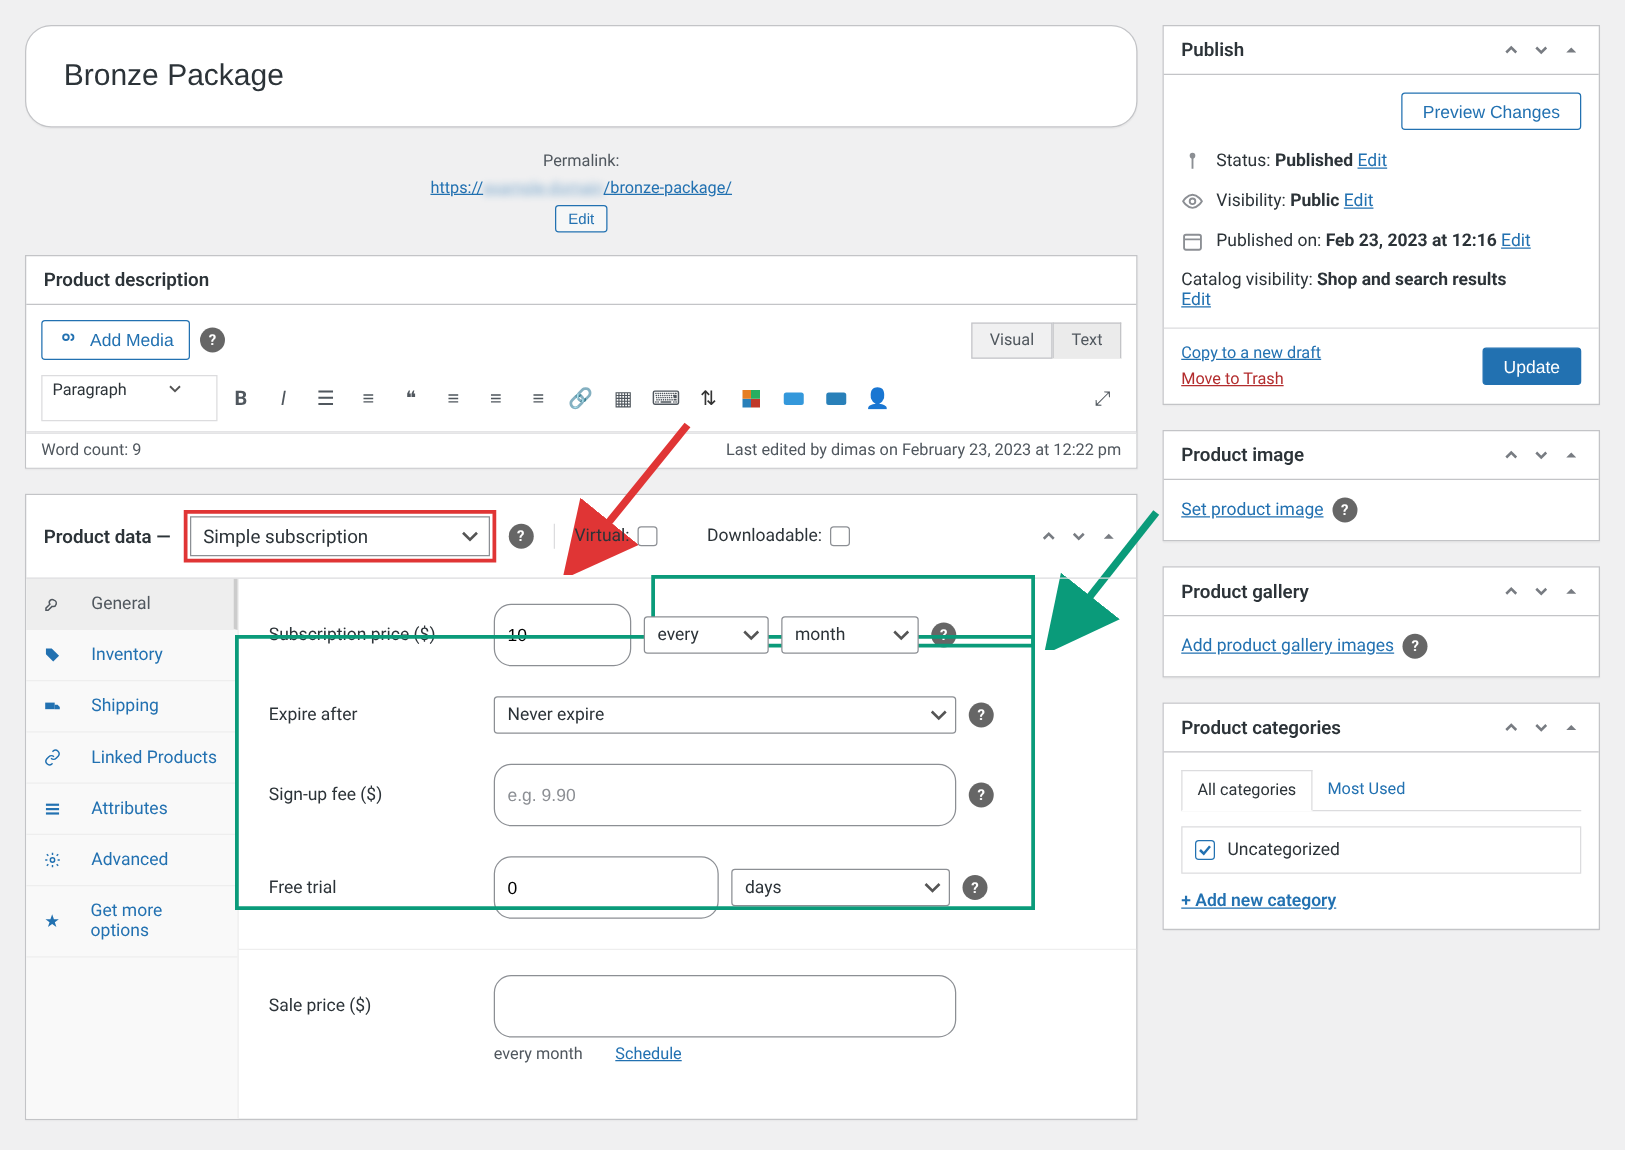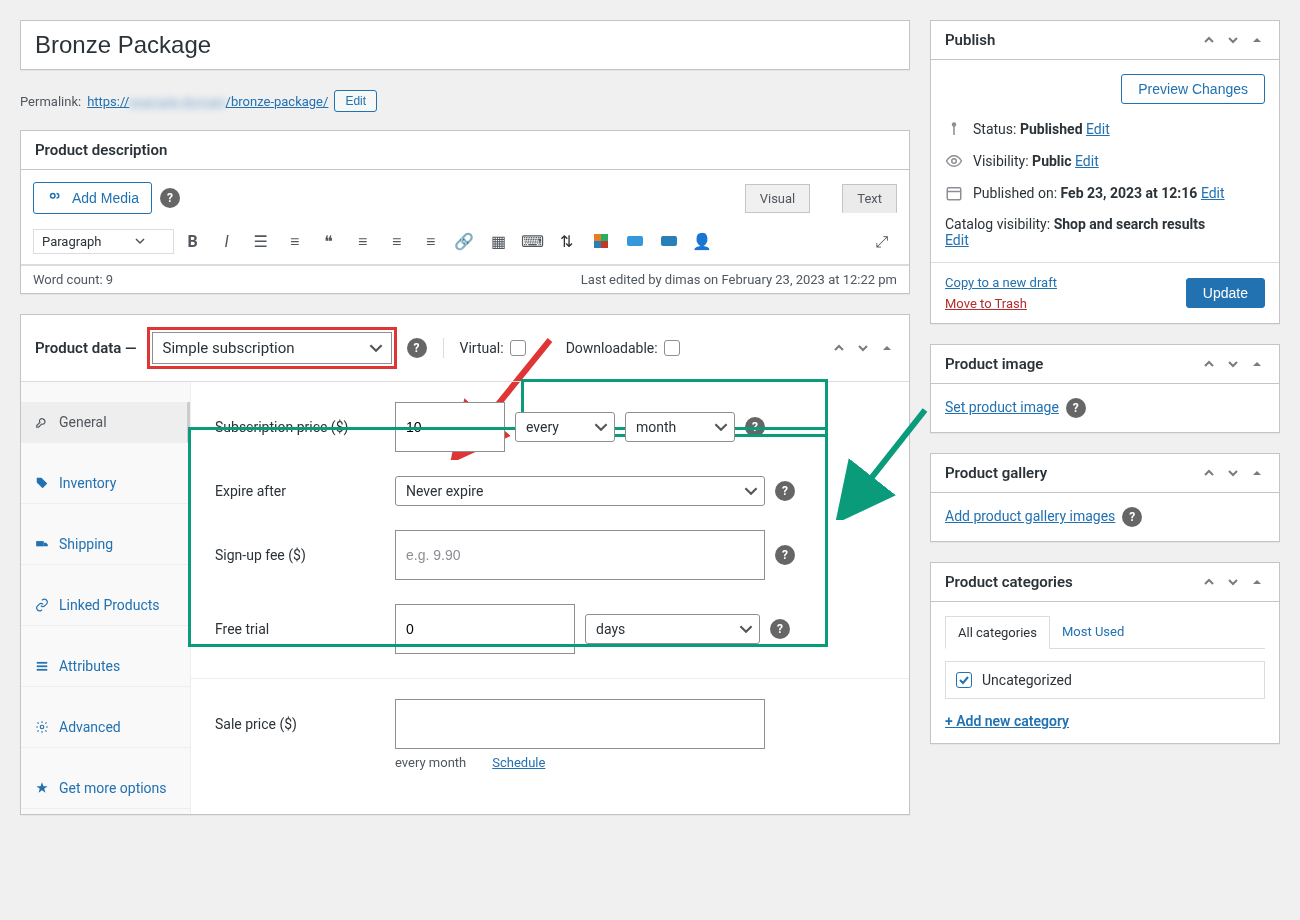--- a/index.html
+++ b/index.html
@@ -2,56 +2,56 @@
 <html><head>
 <meta charset="utf-8">
 <style>
 * { box-sizing: border-box; margin: 0; padding: 0; }
 body { font-family: -apple-system, BlinkMacSystemFont, "Segoe UI", Roboto, sans-serif; font-size: 13px; color: #2c3338; background: #f0f0f1; padding: 20px; }
 a { color: #2271b1; text-decoration: underline; cursor: pointer; }
 .layout { display: flex; gap: 20px; }
 .main-col { flex: 1; min-width: 0; }
 .side-col { width: 350px; }
 .postbox { background: #fff; border: 1px solid #c3c4c7; box-shadow: 0 1px 1px rgba(0,0,0,.04); margin-bottom: 20px; }
-.title-input-box { padding: 0; }
+.title-input-box { padding: 16px; border-radius: 21px; }
 .title-input { width: 100%; border: none; outline: none; font-size: 24px; padding: 10px 14px; color: #2c3338; font-weight: 400; }
-.permalink-row { display: flex; align-items: center; gap: 6px; margin: 8px 0 18px 0; font-size: 13px; color: #50575e; }
+.permalink-row { display: flex; align-items: center; gap: 6px; margin: 8px 0 18px 0; font-size: 13px; color: #50575e; flex-direction: column; }
 .permalink-row .blurred { filter: blur(3px); opacity: .5; }
 .btn-small { border: 1px solid #2271b1; color: #2271b1; background: #f6f7f7; padding: 3px 10px; border-radius: 3px; font-size: 12px; cursor: pointer; }
 .postbox-header { display: flex; align-items: center; justify-content: space-between; padding: 10px 14px; border-bottom: 1px solid #c3c4c7; }
 .postbox-header h2 { font-size: 15px; font-weight: 600; }
 .head-ctrls { display: flex; gap: 8px; }
 .ar-icon { width: 16px; height: 16px; cursor: pointer; color: #787c82; }
 .desc-toolbar { padding: 12px; display: flex; align-items: center; gap: 8px; }
 .btn-outline { border: 1px solid #2271b1; color: #2271b1; background: #fff; padding: 6px 12px; border-radius: 3px; font-size: 14px; cursor: pointer; display: inline-flex; align-items: center; gap: 8px; }
 .editor-tabs { margin-left: auto; display: flex; }
-.etab { border: 1px solid #c3c4c7; padding: 6px 14px; background: #f0f0f1; color: #50575e; font-size: 13px; cursor: pointer; margin-left: 32px; }
+.etab { border: 1px solid #c3c4c7; padding: 6px 14px; background: #f0f0f1; color: #50575e; font-size: 13px; cursor: pointer; }
 .etab.active { background: #ebebeb; border-bottom: 1px solid #ebebeb; }
 .editor-toolbar2 { padding: 0 12px 8px; display: flex; align-items: center; gap: 4px; flex-wrap: wrap; border-bottom: 1px solid #dcdcde; }
-.tb-select { border: 1px solid #dcdcde; padding: 4px 28px 4px 8px; font-size: 13px; position: relative; background: #fff; }
+.tb-select { border: 1px solid #dcdcde; padding: 4px 28px 16px 8px; font-size: 13px; position: relative; background: #fff; }
 .tb-btn { width: 30px; height: 30px; display: inline-flex; align-items: center; justify-content: center; color: #50575e; cursor: pointer; border-radius: 2px; font-size: 16px; }
 .editor-content { padding: 20px 30px; min-height: 80px; font-size: 15px; color: #32373c; }
 .editor-footer { display: flex; justify-content: space-between; font-size: 13px; color: #50575e; border-top: 1px solid #dcdcde; padding: 6px 12px; background:#fff; }
 .pdata-header { display: flex; align-items: center; padding: 12px 14px; border-bottom: 1px solid #dcdcde; gap: 10px; position: relative;}
 .pdata-header-title { font-size: 15px; font-weight: 600; }
 .red-box { border: 3px solid #e03535; padding: 2px; display: inline-block; }
 .pd-select { border: 1px solid #8c8f94; padding: 6px 40px 6px 10px; font-size: 15px; background: #fff; position: relative; min-width: 240px; display:inline-flex; align-items:center;}
 .pd-select svg { position: absolute; right: 8px; }
 .checkbox-lbl { display: inline-flex; align-items: flex-end; gap: 6px; font-size: 14px; color: #2c3338; }
 .chk { width: 16px; height: 16px; border: 1px solid #8c8f94; border-radius: 3px; background: #fff; }
 .vbar { width: 1px; height: 20px; background: #dcdcde; margin: 0 6px; }
 .pdata-body { display: flex; }
 .pd-sidebar { width: 170px; background: #f9f9f9; border-right: 1px solid #eee; }
-.pd-tab { padding: 12px 14px; display: flex; align-items: center; gap: 10px; color: #2271b1; font-size: 14px; cursor: pointer; border-bottom: 1px solid #eee; margin-top: 20px; }
+.pd-tab { padding: 12px 14px; display: flex; align-items: center; gap: 24px; color: #2271b1; font-size: 14px; cursor: pointer; border-bottom: 1px solid #eee; }
 .pd-tab.active { background: #eee; color: #50575e; border-right: 3px solid #ccc; }
 .pd-tab svg { width: 14px; height: 14px; }
 .pd-form { flex: 1; padding: 20px 24px; position: relative; }
 .form-row { display: flex; align-items: center; gap: 10px; margin-bottom: 24px; }
 .form-row label { width: 170px; font-size: 14px; color: #2c3338; }
-.form-input { border: 1px solid #8c8f94; padding: 16px 10px; font-size: 14px; border-radius: 0; }
+.form-input { border: 1px solid #8c8f94; padding: 16px 10px; font-size: 14px; border-radius: 14px; }
 .sel-wrap { position: relative; display: inline-flex; align-items: center; border: 1px solid #8c8f94; border-radius: 3px; padding: 6px 30px 6px 10px; font-size: 14px; background: #fff; min-width: 100px;}
 .sel-wrap svg { position: absolute; right: 6px; width: 14px;}
 .help-q { width: 20px; height: 20px; border-radius: 50%; background: #666; color: #fff; display: inline-flex; align-items: center; justify-content: center; font-size: 12px; font-weight: 700; }
 .green-box { border: 3px solid #0a9b7a; position: absolute; pointer-events: none; }
 .side-body { padding: 14px; font-size: 14px; color: #2c3338; }
 .side-row { display: flex; align-items: center; gap: 10px; margin-bottom: 14px; }
 .side-row svg { width: 18px; height: 18px; color: #8c8f94; }
 .side-actions { border-top: 1px solid #dcdcde; padding: 12px 14px; display: flex; align-items: center; justify-content: space-between; flex-wrap: wrap; gap: 10px; }
 .btn-primary { background: #2271b1; color: #fff; border: 1px solid #2271b1; padding: 6px 16px; border-radius: 3px; font-size: 14px; cursor: pointer; }
 .btn-outline2 { background: #fff; color: #2271b1; border: 1px solid #2271b1; padding: 6px 16px; border-radius: 3px; font-size: 14px; cursor: pointer; }

